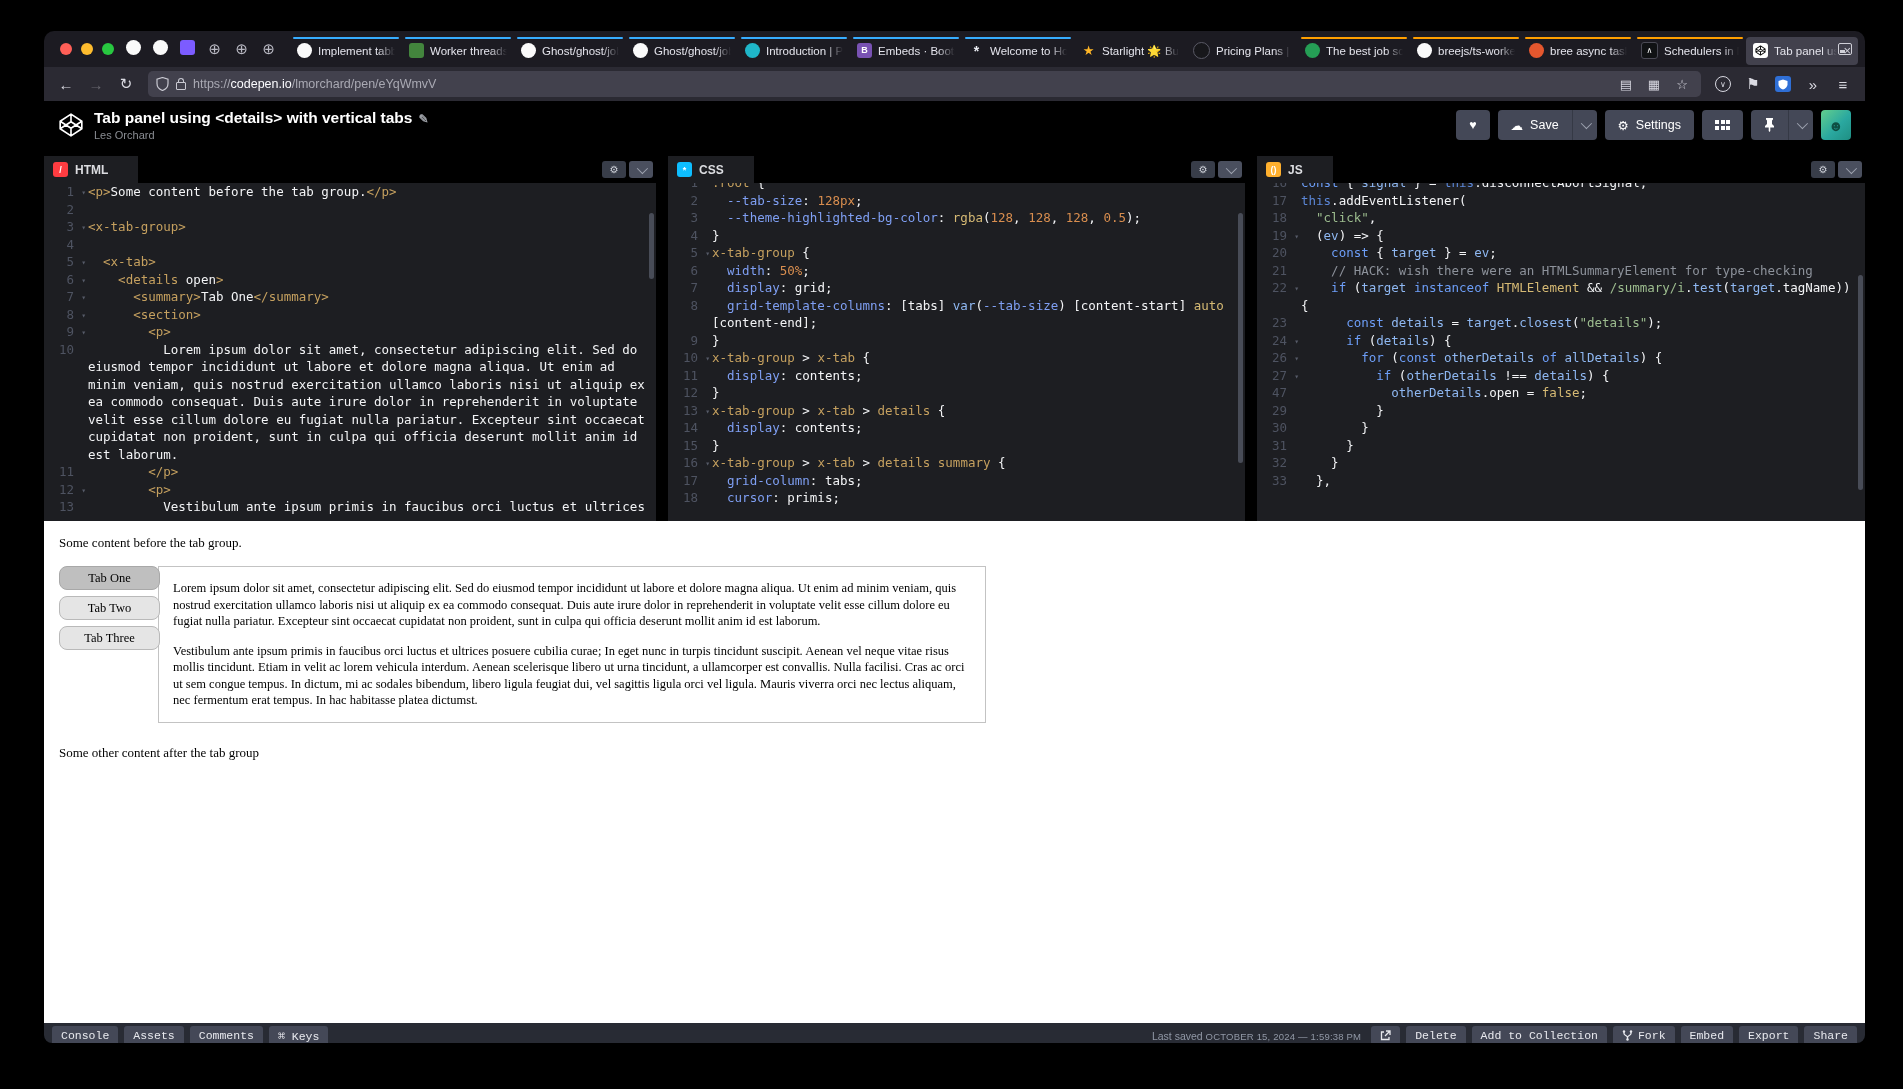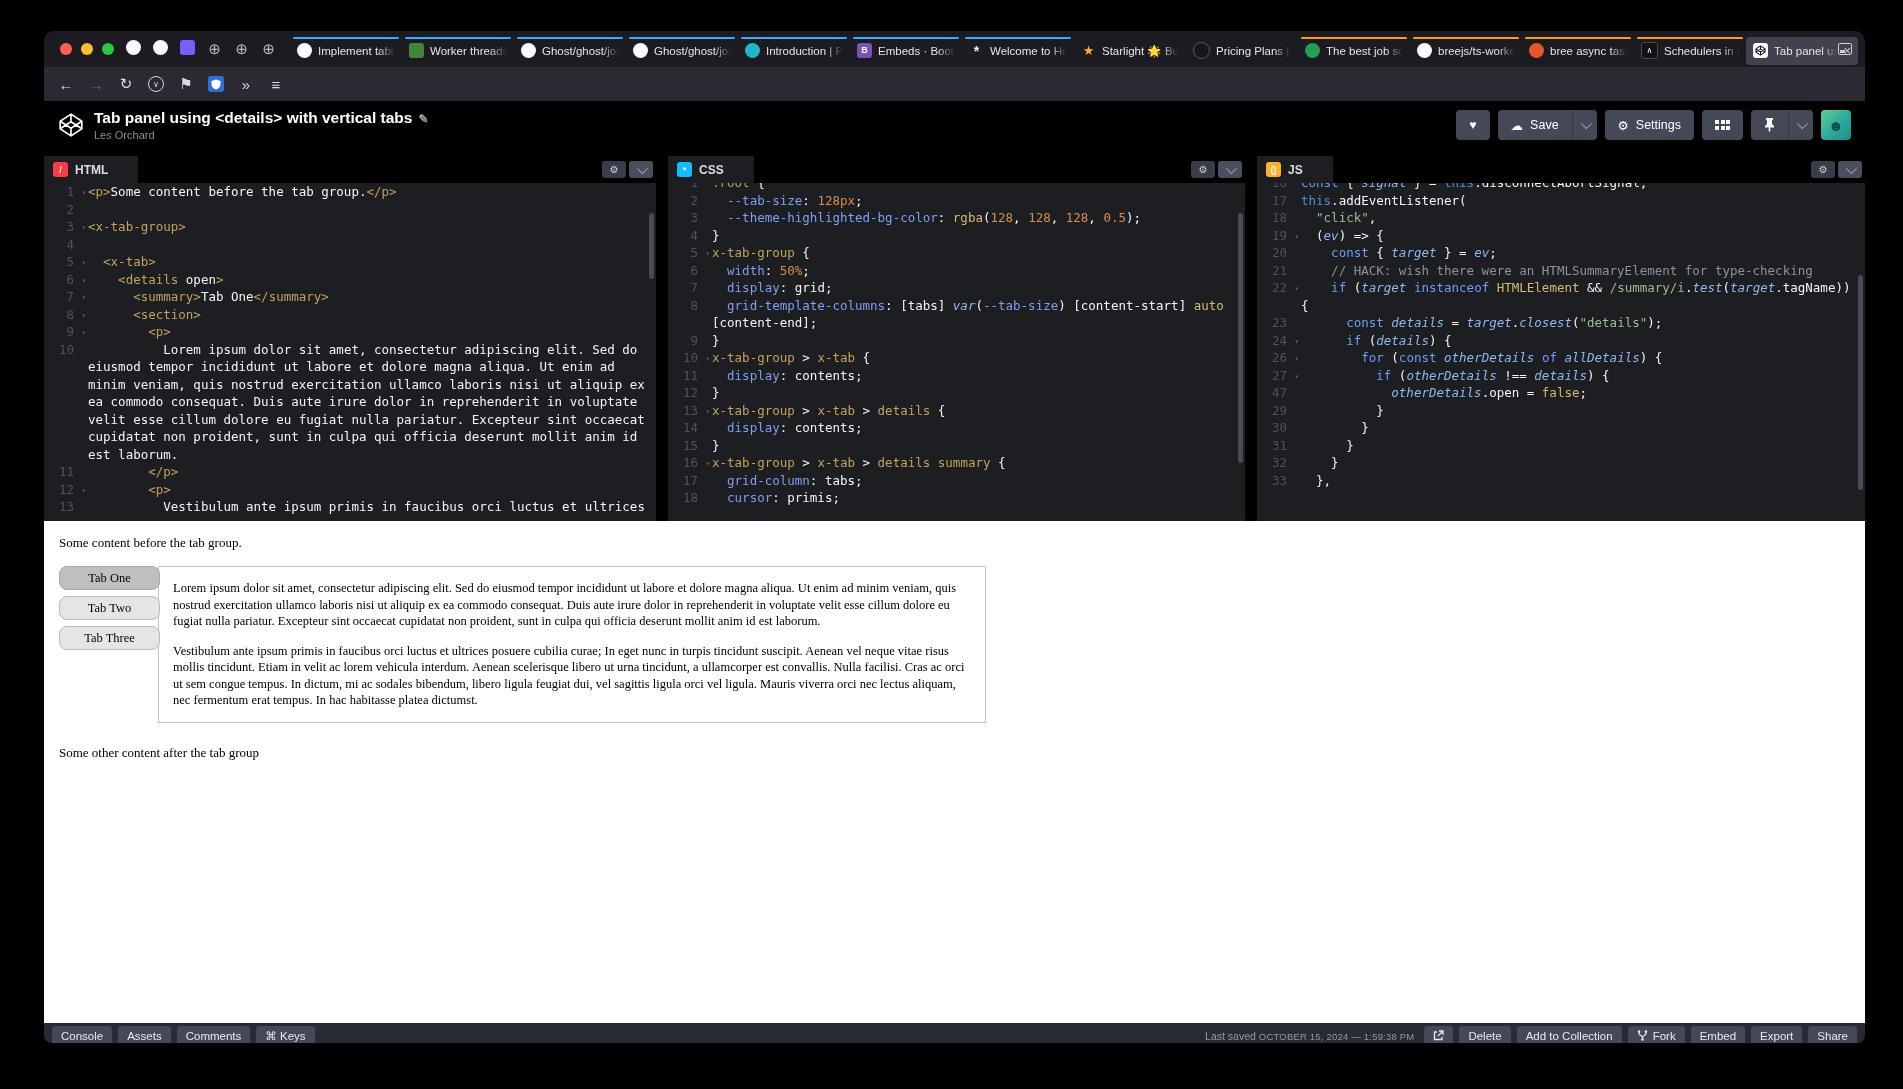--- a/index.html
+++ b/index.html
@@ -102,21 +102,21 @@
   .pbtn.gear{background:#383d49;}
   .pbtn.chv{background:#4a4f5e;}
   .editor{background:#1d1e22;flex:1;position:relative;overflow:hidden;}
   .codewrap{position:absolute;inset:0;overflow:hidden;font-family:"DejaVu Sans Mono",monospace;
             font-size:12.5px;line-height:17.5px;}
   .cline{display:flex;}
   .gut{width:30px;flex:none;text-align:right;padding-right:4px;color:#4e5361;user-select:none;position:relative;}
   .gut .fold{position:absolute;right:-8px;top:1px;font-size:8px;color:#565b68;}
   .ctext{flex:1;padding-left:10px;padding-right:10px;white-space:pre-wrap;word-break:break-word;color:#f3f4f6;}
   .tk-w{color:#f3f4f6;} .tk-t{color:#c5a05f;} .tk-k{color:#6d9ef8;} .tk-k2{color:#5b86d6;}
-  .tk-v{color:#8fb8f2;font-style:italic;} .tk-s{color:#9dbd8f;} .tk-c{color:#8d929b;} .tk-n{color:#d98e4f;}
+  .tk-v{color:#8fb8f2;} .tk-s{color:#9dbd8f;} .tk-c{color:#8d929b;} .tk-n{color:#d98e4f;}
   .tk-fn{color:#d6ba74;} .tk-p{color:#7f9ff3;}
   .thumb{position:absolute;right:2px;width:5px;border-radius:3px;background:#484c57;}
 
   
   .preview{height:502px;background:#fff;color:#000;font-family:"Liberation Serif",serif;
            padding:14px 0 0 15px;box-sizing:border-box;}
   .pv-txt{font-size:13px;margin:0 0 0 0;}
   .tabgroup{margin-top:15px;display:grid;grid-template-columns:100px auto;width:927px;}
   .pv-tabs{grid-column:1;display:flex;flex-direction:column;gap:6px;position:relative;z-index:2;}
   .pv-tab{height:24px;border:1px solid #b9b9b9;border-radius:8px;background:#e5e5e5;display:flex;
@@ -124,21 +124,21 @@
           width:101px;box-sizing:border-box;}
   .pv-tab.active{background:#bfbfbf;border-color:#a8a8a8;}
   .pv-content{grid-column:2;grid-row:1 / span 2;margin-left:-1px;border:1px solid #c3c3c3;
               padding:0 14px;min-height:142px;box-sizing:border-box;background:#fff;}
   .pv-content p{font-size:12.5px;line-height:16.5px;margin:13px 0;}
   .pv-after{font-size:13px;margin-top:22px;}
 
   
   .toolbar{height:25px;background:#282b34;display:flex;align-items:center;padding:0 8px;gap:6px;}
   .tb-btn{background:#444857;color:#e8e9ee;border:none;border-radius:3px;height:19px;display:inline-flex;
-          align-items:center;gap:5px;padding:8px 9px;font-size:11.5px;font-family:Liberation Sans, sans-serif;cursor:pointer;}
+          align-items:center;gap:5px;padding:8px 9px;font-size:11.5px;font-family:Liberation Mono, monospace;cursor:pointer;}
   .tb-sp{flex:1;}
   .lastsaved{color:#9198a6;font-size:10.5px;margin-right:4px;}
   .lastsaved .dt{font-size:9.5px;letter-spacing:.2px;}
   .fork-ic svg, .ext-ic svg{width:11px;height:11px;display:block;}
 </style>
 </head>
 <body>
 
 <div class="stage">
   <div class="window">
@@ -237,20 +237,34 @@
         </span>
       <span class="tb-ic">
           <i class="sq2"></i>
         </span>
     </div>
 
     <div class="navbar">
       <span class="nav-ic">←</span>
       <span class="nav-ic dim">→</span>
       <span class="nav-ic">↻</span>
+      <div class="urlbar">
+        <span class="shield-ic">
+          <svg viewBox="0 0 13 14">
+              <path d="M6.5.5 12 2.2v4.3c0 3.4-2.3 5.9-5.5 7C3.3 12.4 1 9.9 1 6.5V2.2L6.5.5z" fill="none" stroke="#c9c9d2" stroke-width="1.2"></path>
+            </svg>
+        </span>
+        <span class="lock"></span>
+        <span class="url-txt"><span>https://</span><b>codepen.io</b><span>/lmorchard/pen/eYqWmvV</span></span>
+        <span class="pill-right">
+          <span class="pr-ic">▤</span>
+          <span class="pr-ic">▦</span>
+          <span class="pr-ic">☆</span>
+        </span>
+      </div>
       <span class="nav-ic">
           <span class="pocket">∨</span>
         </span>
       <span class="nav-ic">⚑</span>
       <span class="nav-ic">
           <span class="bw">
         <svg viewBox="0 0 10 11">
               <path d="M5 .5 9.5 2v3.2C9.5 7.8 7.6 9.8 5 10.5 2.4 9.8.5 7.8.5 5.2V2L5 .5z" fill="#fff"></path>
             </svg>
       </span>

